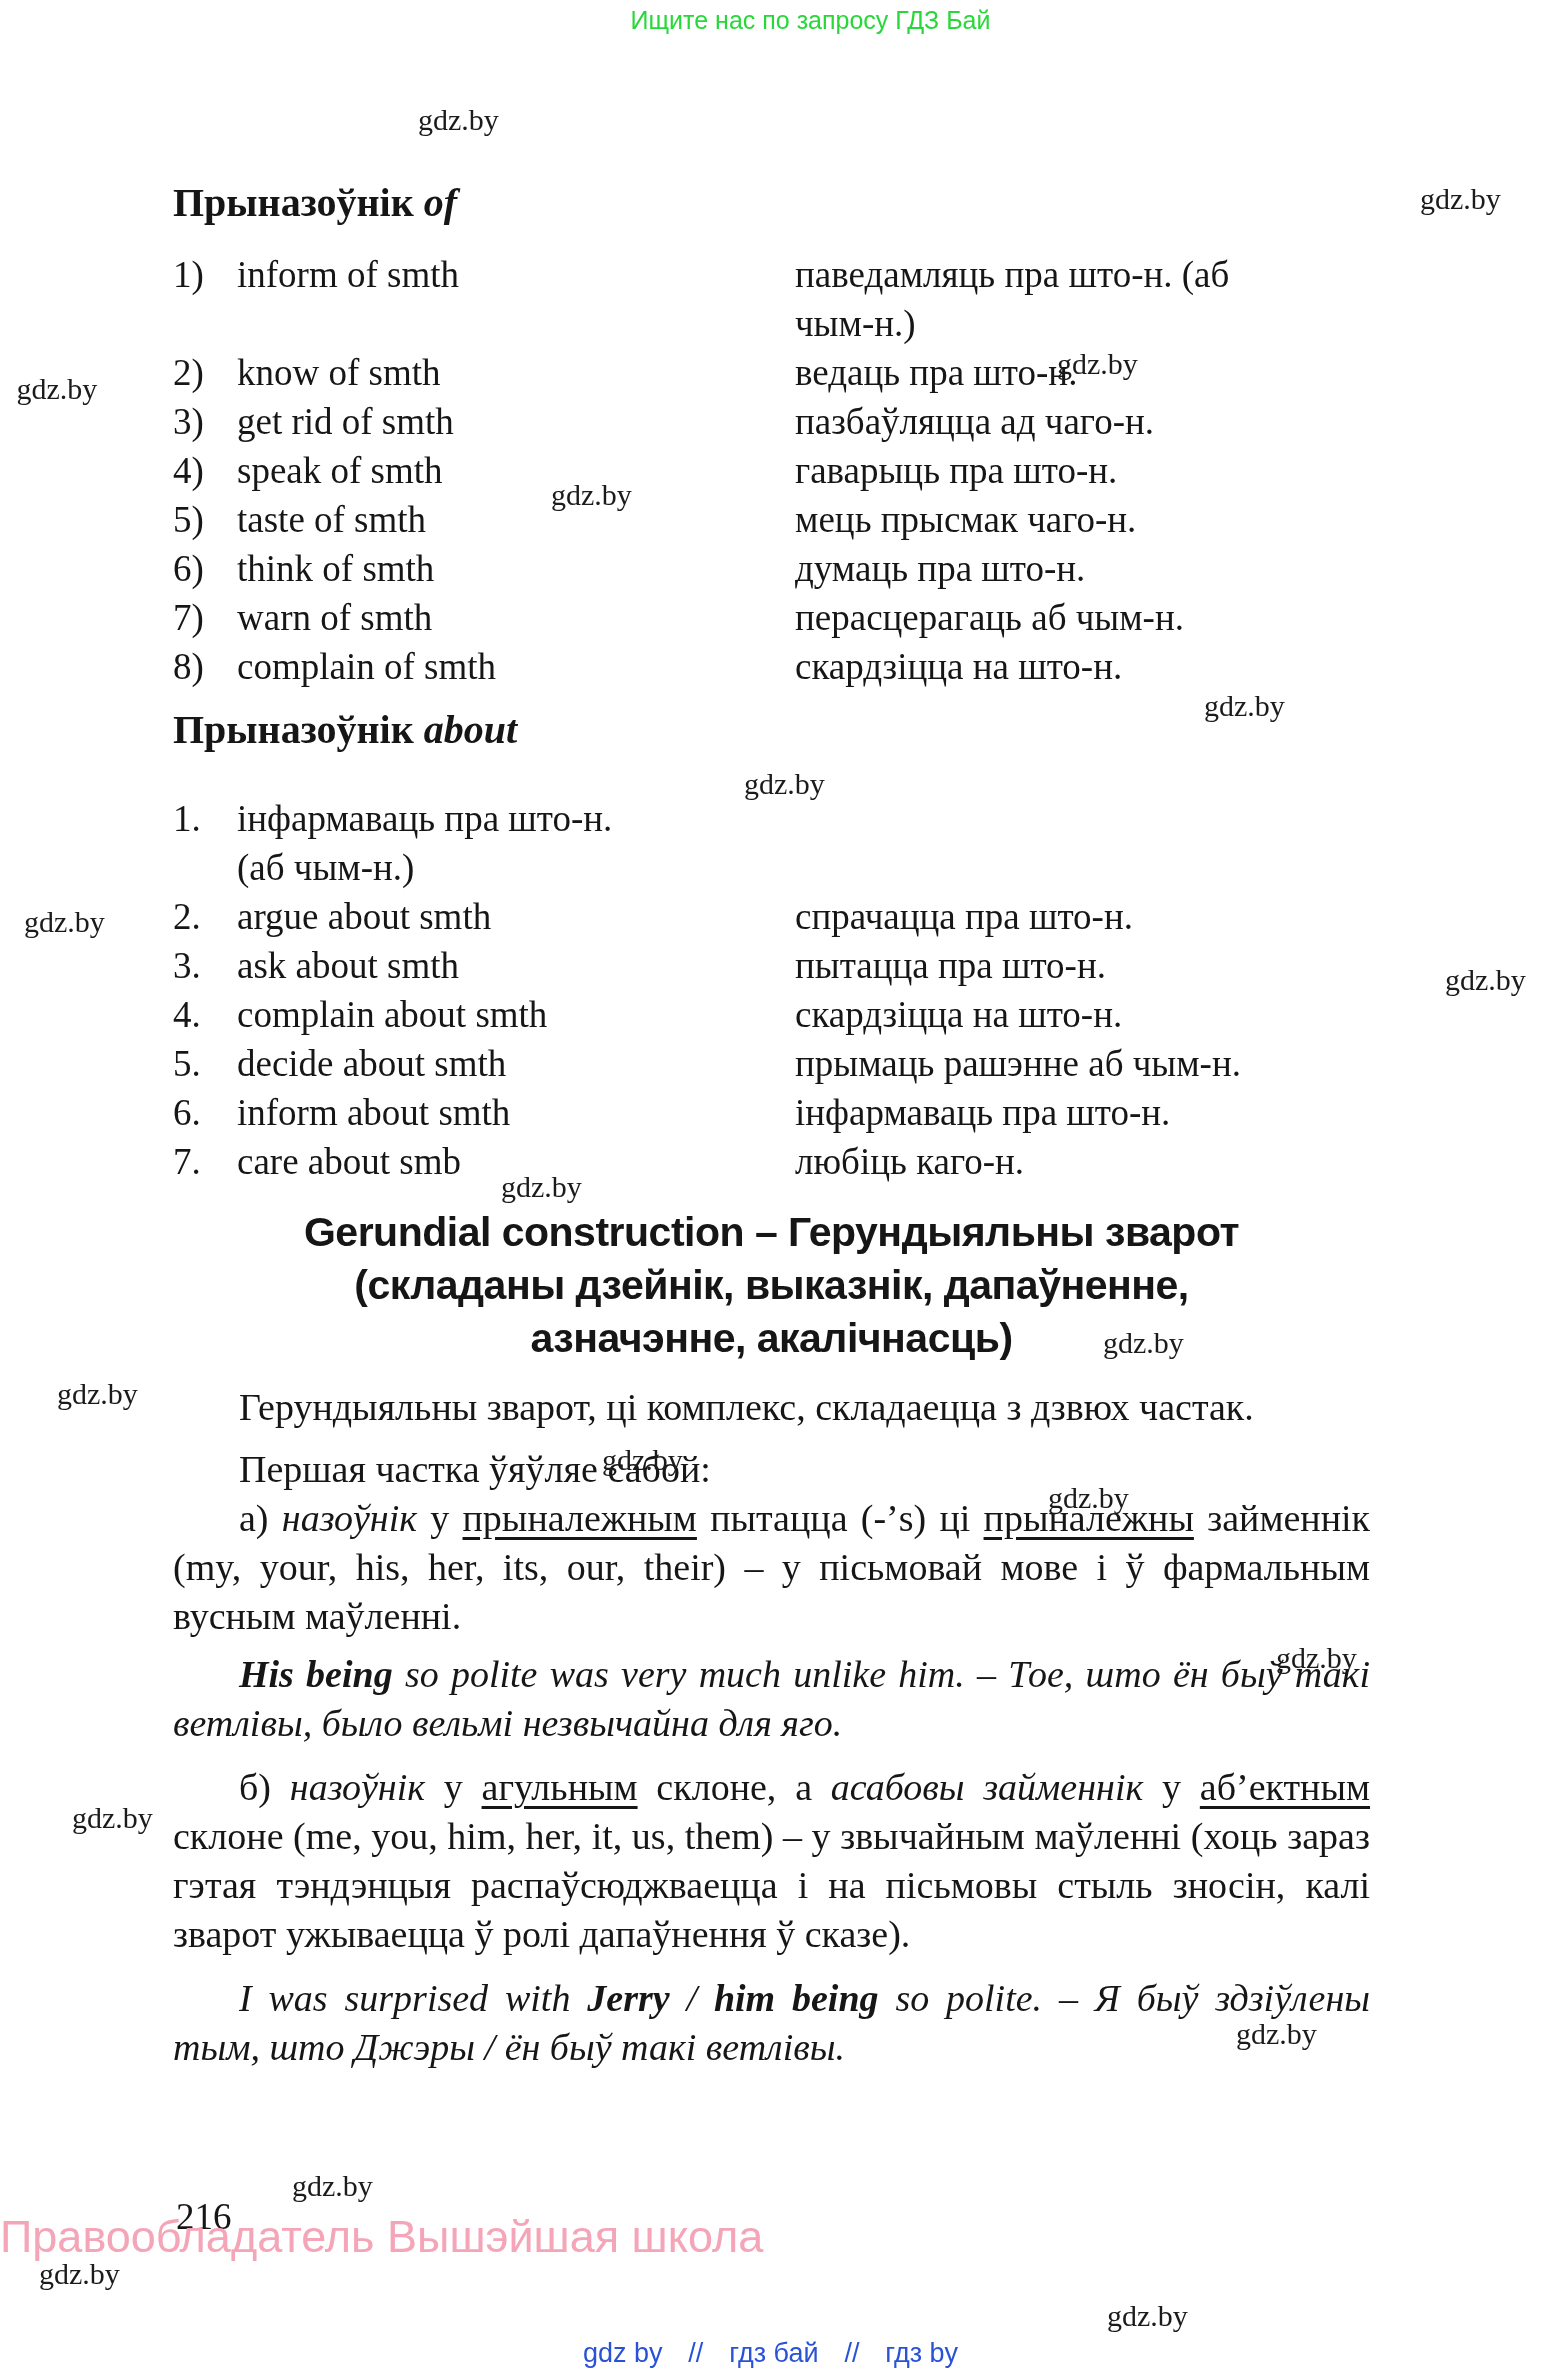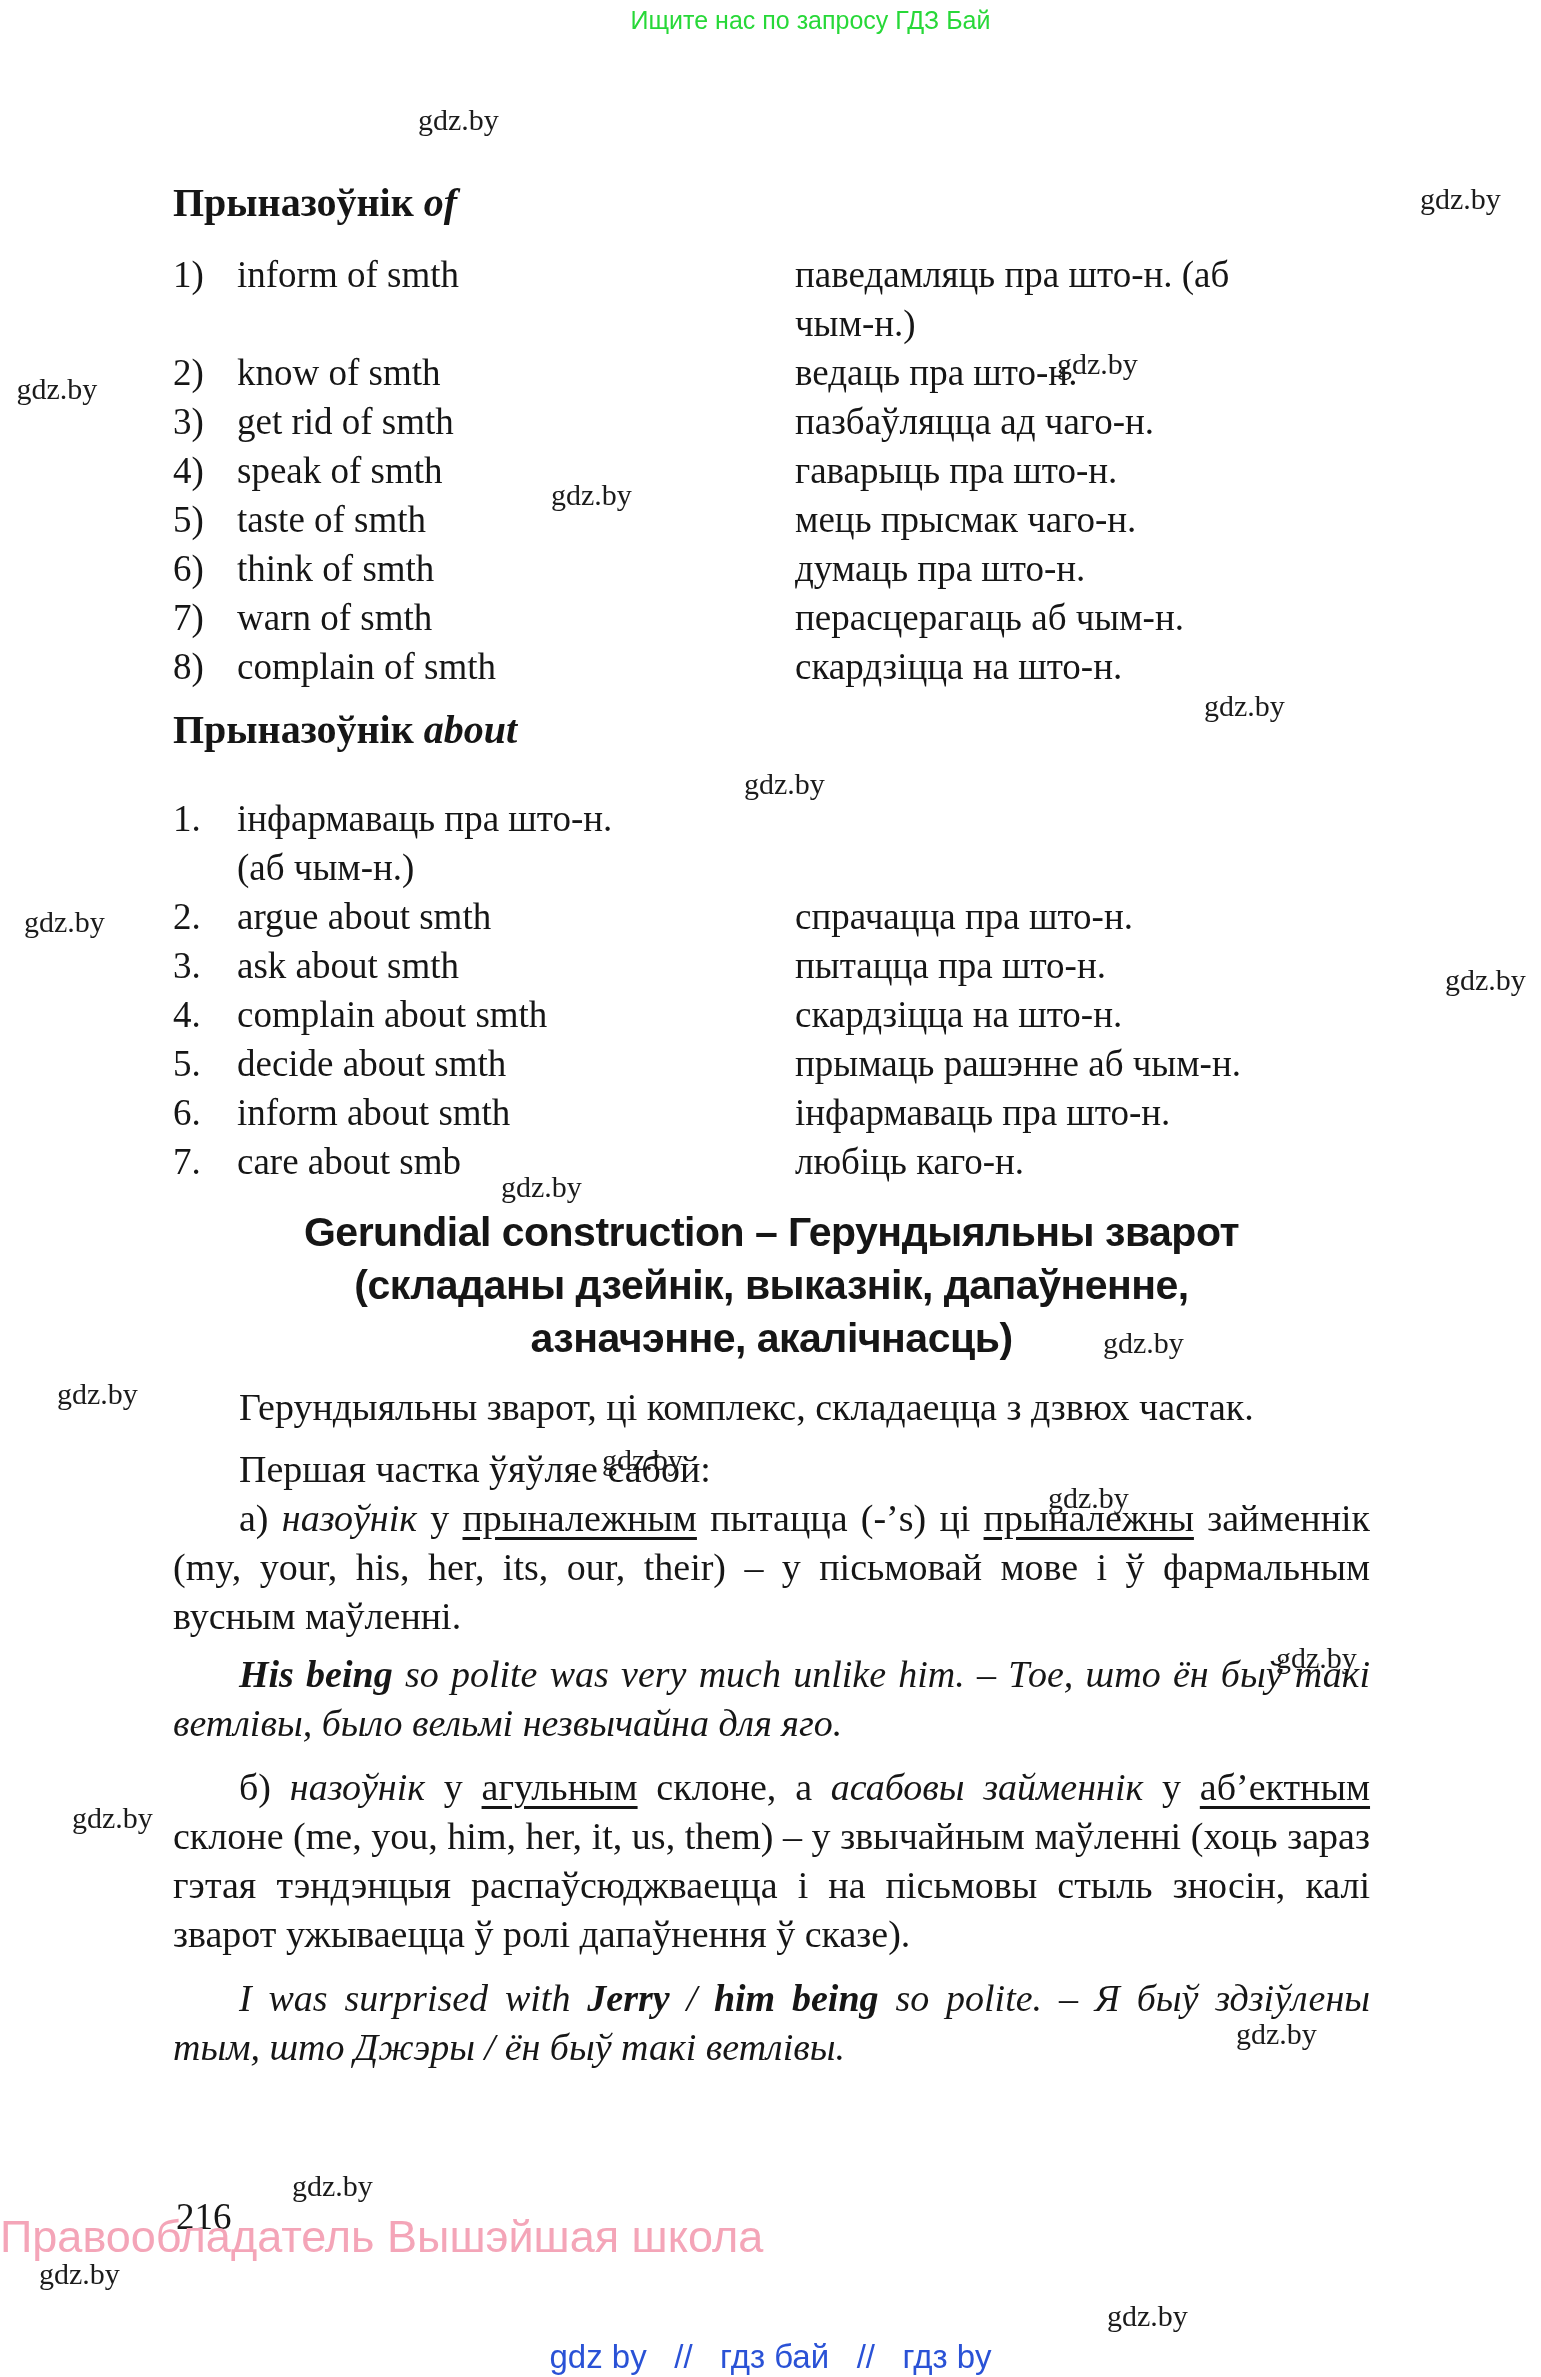--- a/index.html
+++ b/index.html
@@ -65,21 +65,21 @@
   .copyright{
     position:absolute;left:0;top:2211px;width:100%;
     text-align:left;
     font-family:"Liberation Sans",sans-serif;
     font-size:45px;
   }
   .links{
     position:absolute;left:0;top:2338px;width:100%;
     text-align:center;
     font-family:"Liberation Sans",sans-serif;
-    font-size:33px;
+    font-size:27px;
   }
   .links span{margin:0 9.2px;display:inline-block;}
   
   .wm{
     position:absolute;
     font-family:Liberation Serif, serif;
     font-size:30px;
     white-space:nowrap;
   }
 </style>

